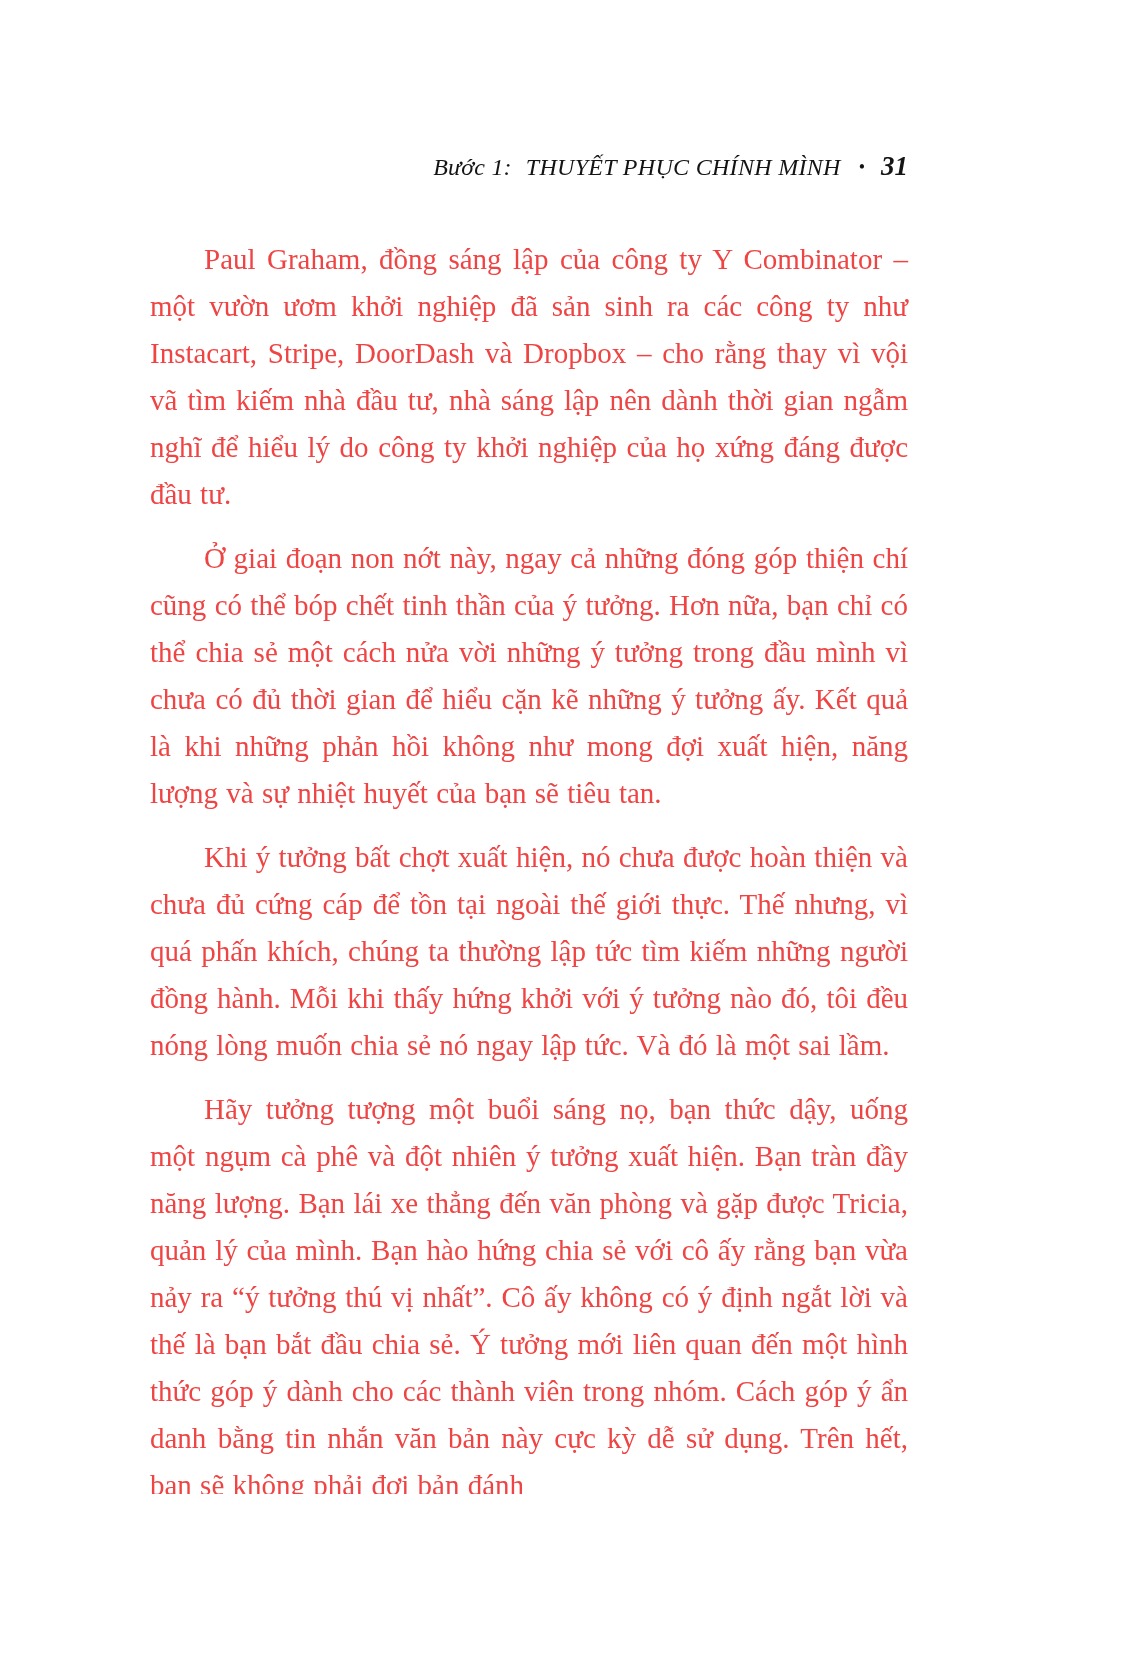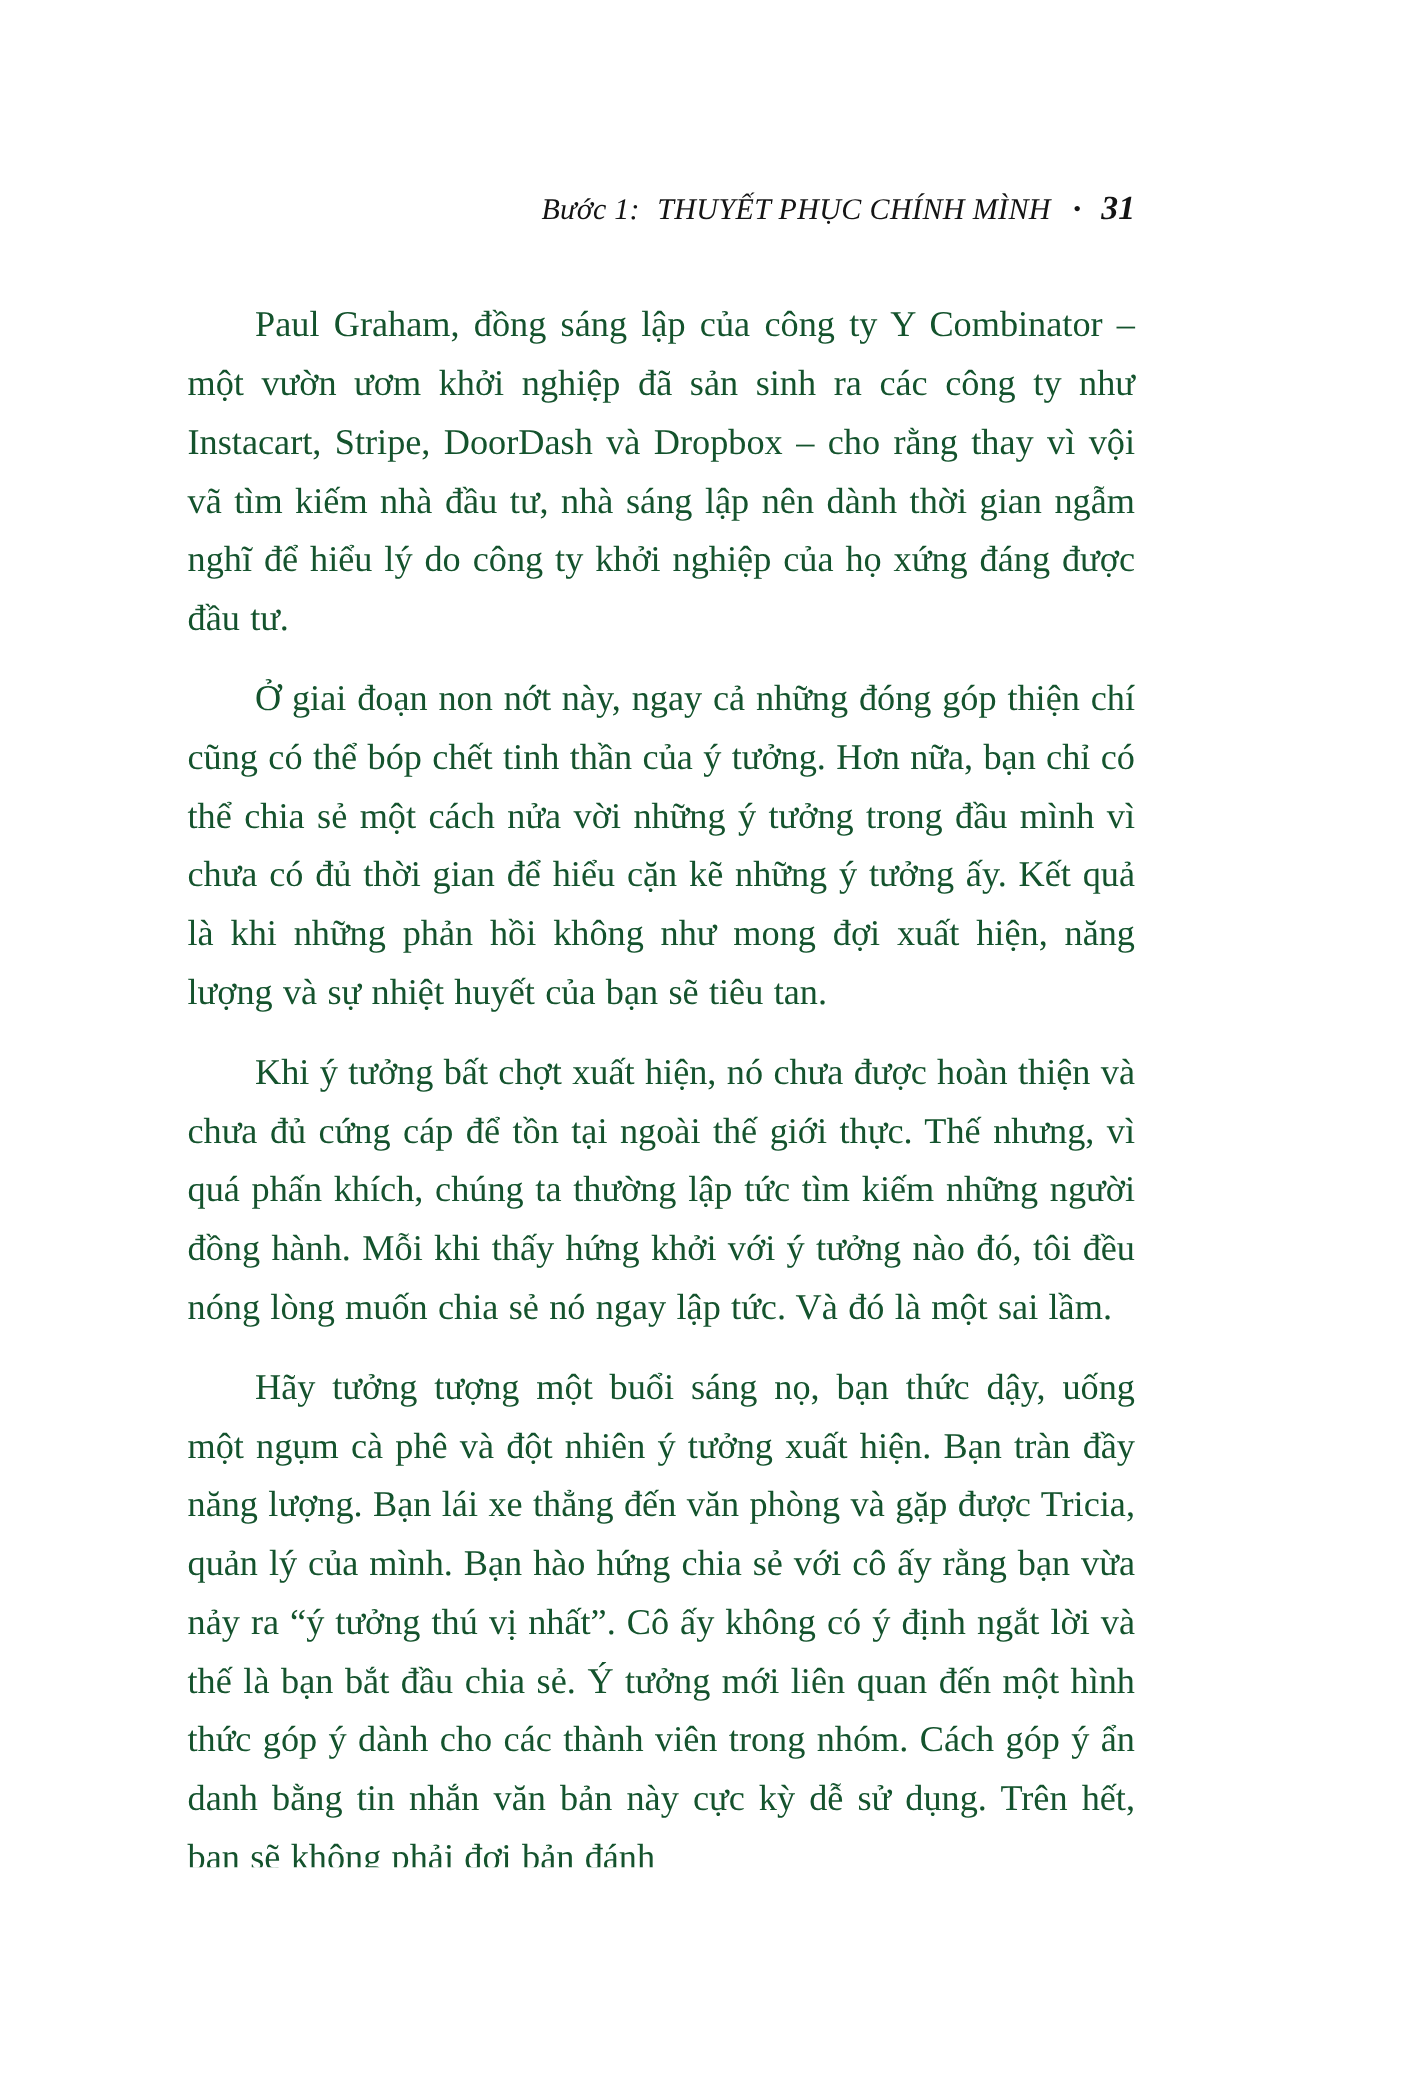--- a/index.html
+++ b/index.html
@@ -44,21 +44,21 @@
   .running-header .pagenum {
     font-weight: bold;
     font-size: 27px;
   }
   .body-text p.para {
     margin: 0 0 17px 0;
     font-size: 29px;
     line-height: 47px;
     text-align: justify;
     text-indent: 54px;
-    color: #14532d;
+    color: #ef4444;
     word-spacing: 1px;
   }
 </style>
 </head>
 <body>
 
 <div class="page">
 
   <div class="running-header">
     <span class="chapter">Bước 1:</span>

